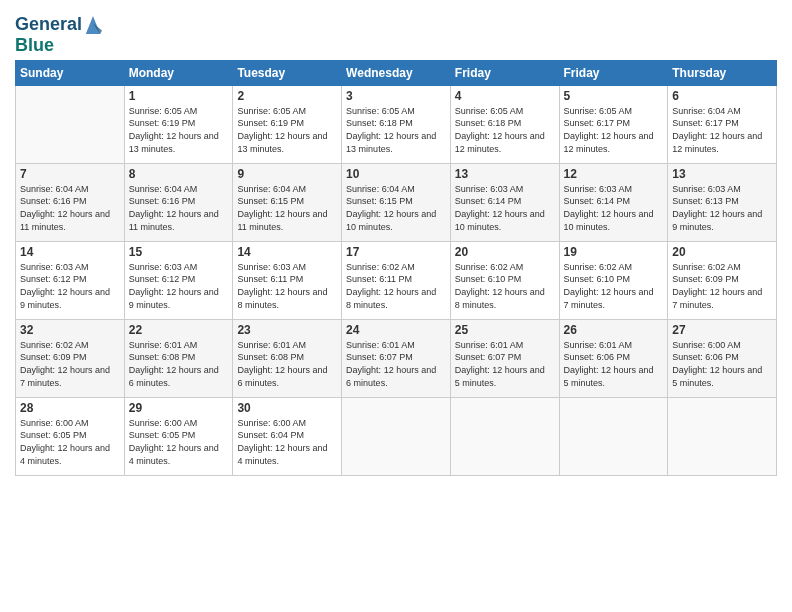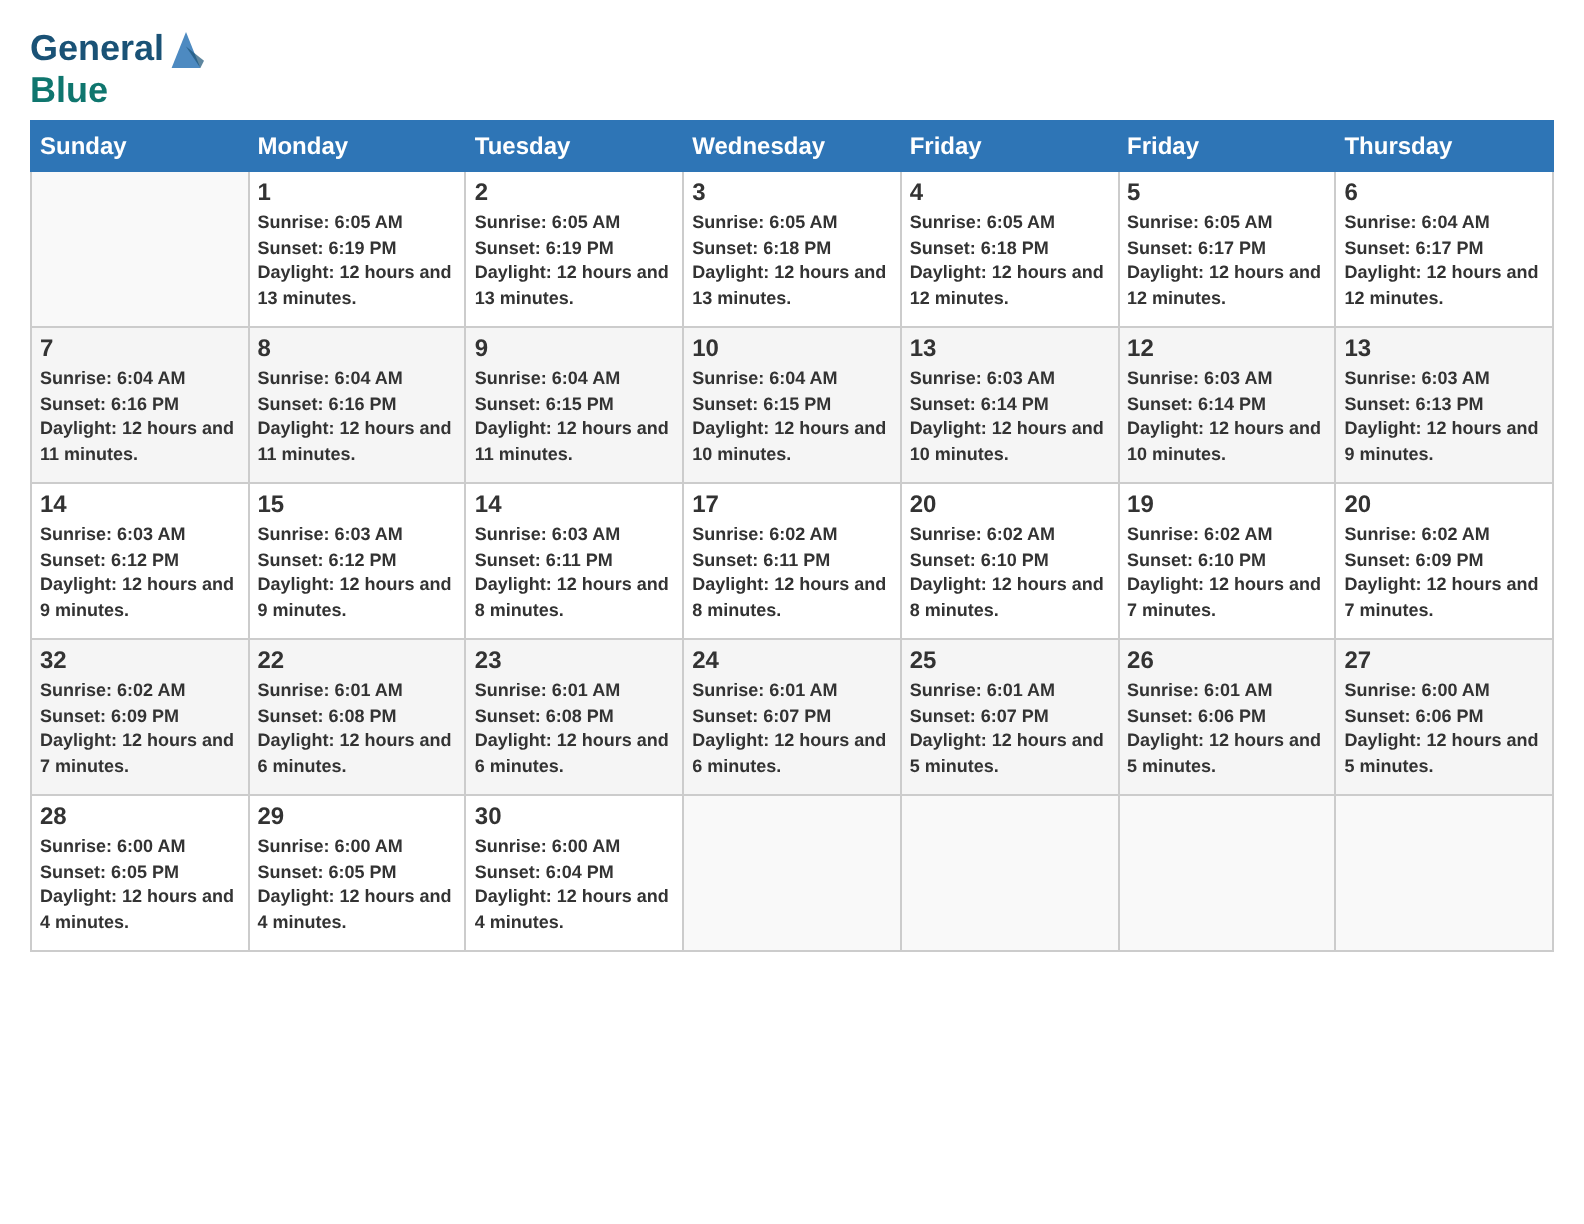--- a/index.html
+++ b/index.html
@@ -82,21 +82,20 @@
       font-size: 12px;
       font-weight: bold;
       color: #333;
       display: block;
       margin-bottom: 2px;
     }
     .day-info {
       font-size: 9px;
       line-height: 1.4;
       color: #333;
-      font-weight: bold;
     }
     .row-shaded td {
       background: #f5f5f5;
     }
   </style>
 </head>
 <body>
 
 <div class="page">
   <div class="header">

